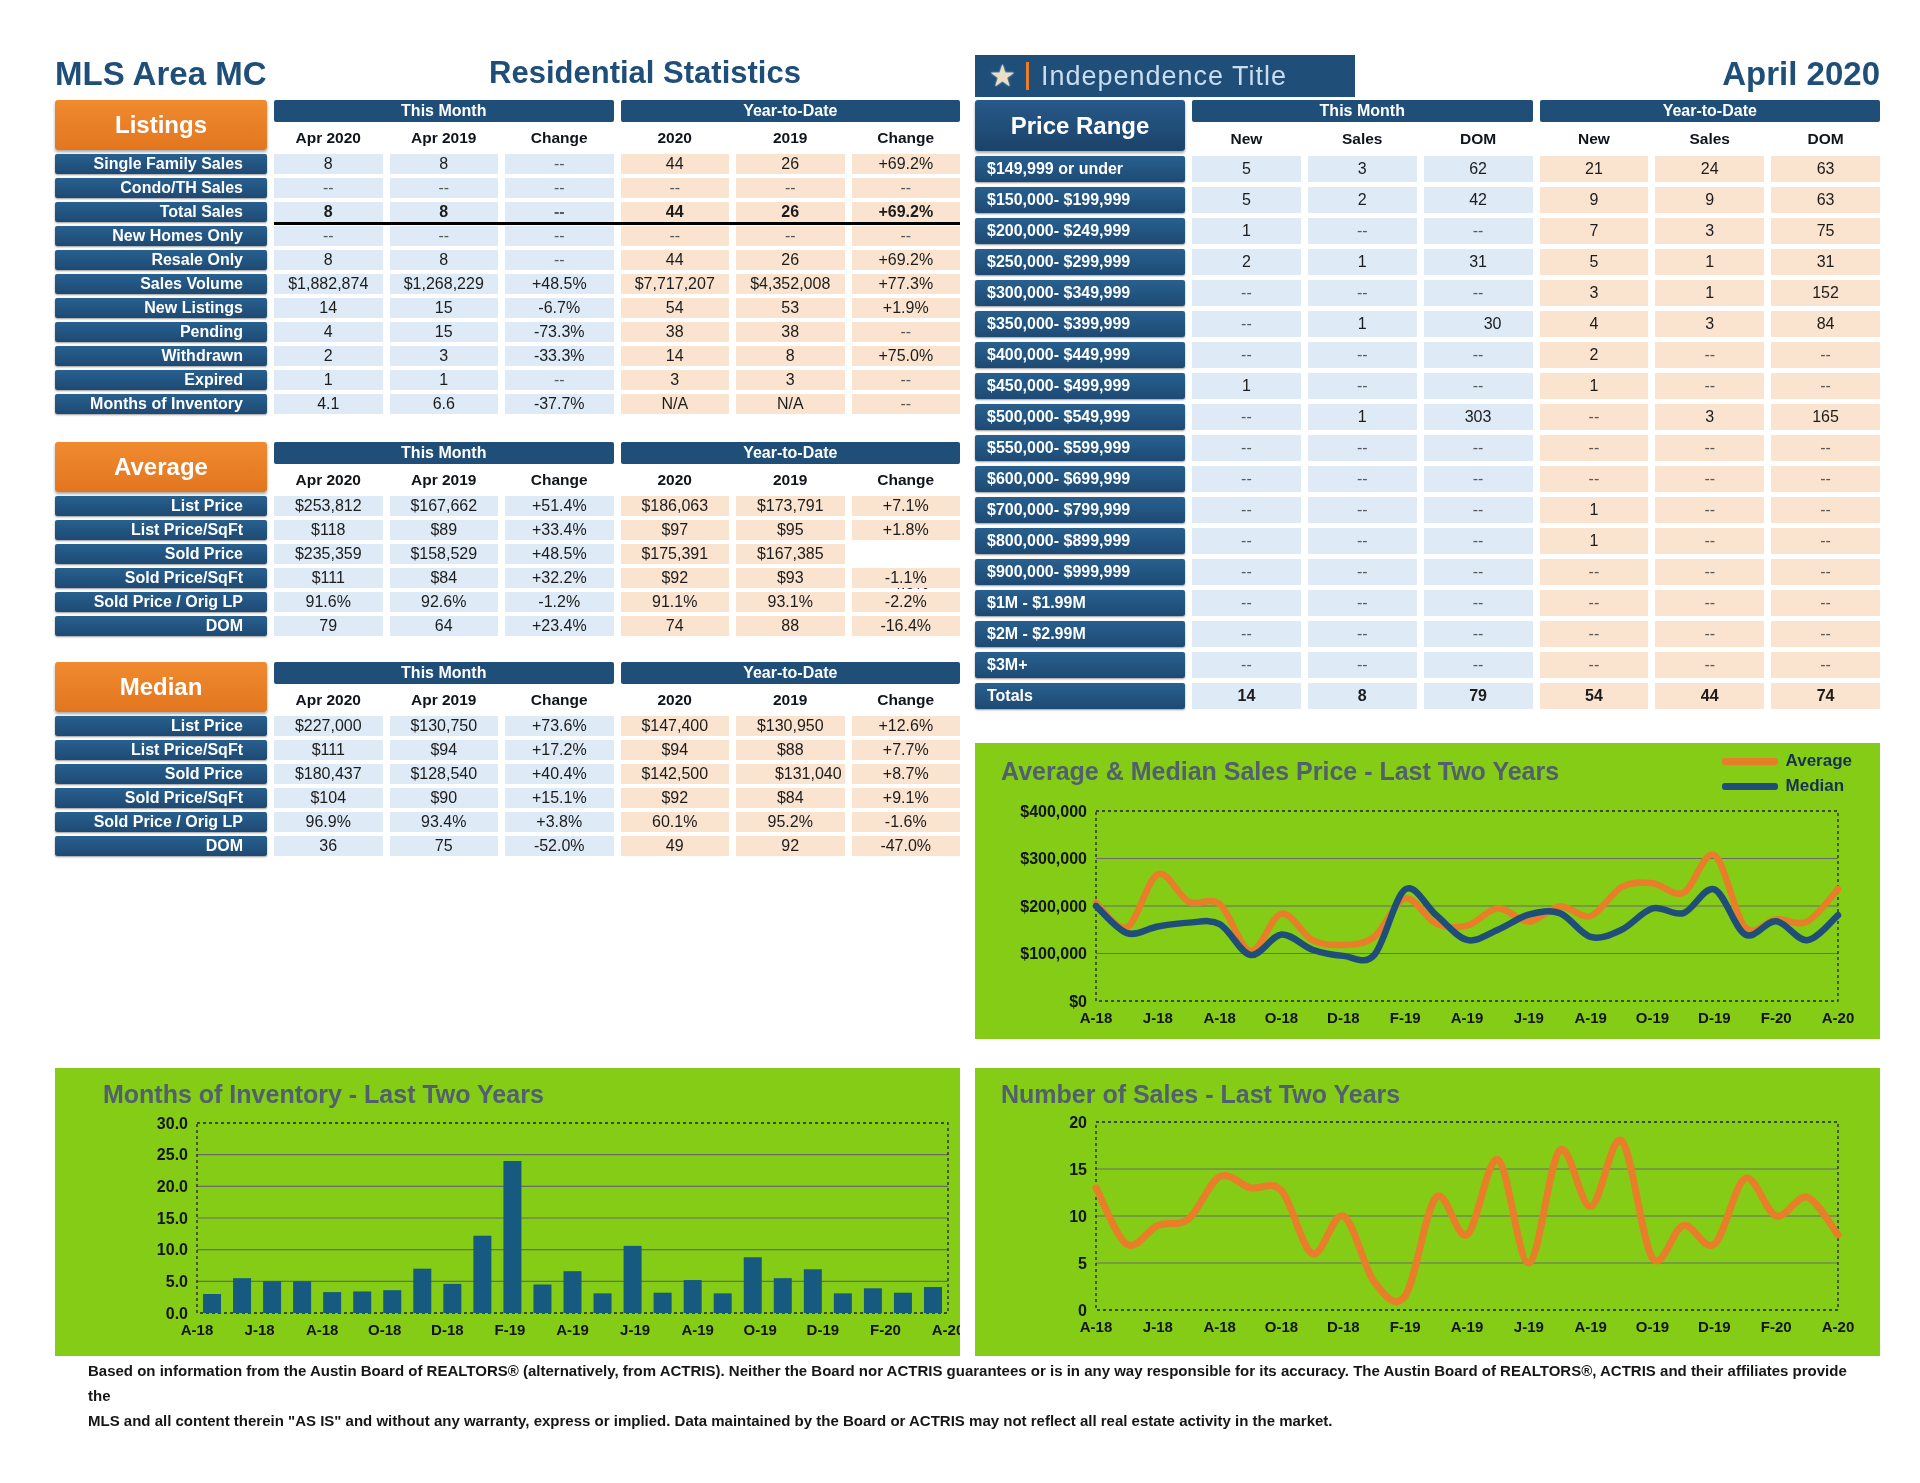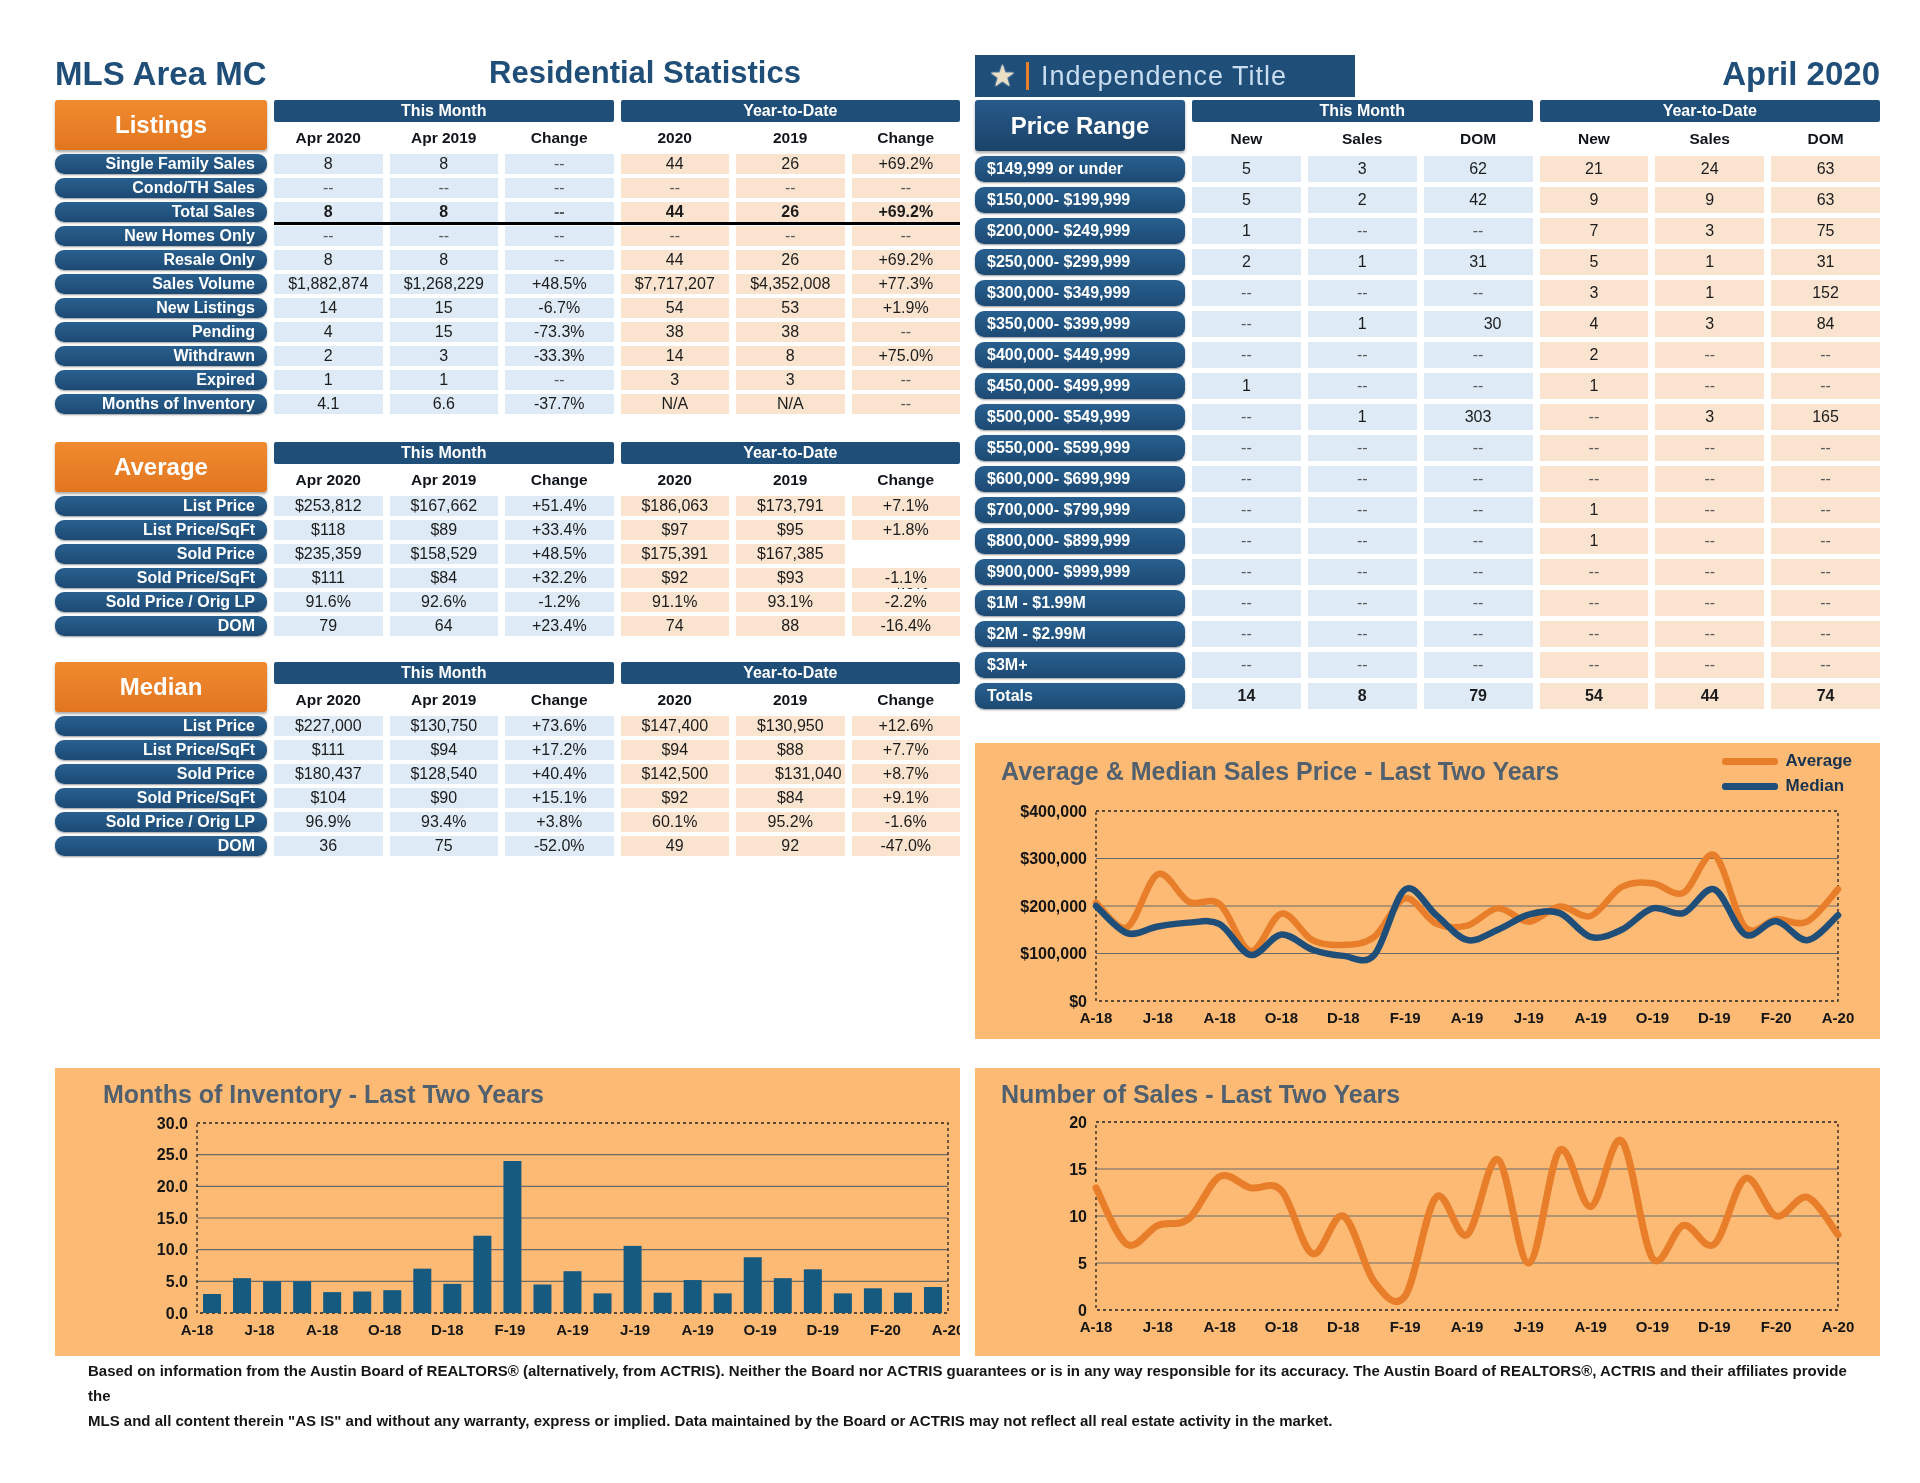--- a/index.html
+++ b/index.html
@@ -28,31 +28,31 @@
   .band{background:#1F4E79;color:#fff;font-weight:bold;font-size:16px;
         display:flex;align-items:center;justify-content:center;border-radius:2px;}
   .colhdr{color:#10151c;font-weight:bold;font-size:15.5px;
           display:flex;align-items:center;justify-content:center;}
   .tablelabel{background:linear-gradient(180deg,#F08A2F,#E2761F);color:#fff;font-weight:bold;
           font-size:24px;display:flex;align-items:center;justify-content:center;border-radius:3px;
           box-shadow:0 2px 3px rgba(0,0,0,.35);}
   .tablelabel.navylabel{background:linear-gradient(180deg,#27598a,#1B4368);}
   .rowlabel{background:linear-gradient(180deg,#28608F,#1D4A74);color:#fff;font-weight:bold;
           font-size:16px;display:flex;align-items:center;justify-content:flex-end;
-          padding-right:12px;border-radius:9px;box-shadow:0 1px 2px rgba(0,0,0,.4);box-sizing:border-box;}
+          padding-right:24px;border-radius:2px;box-shadow:0 1px 2px rgba(0,0,0,.4);box-sizing:border-box;}
   .rowlabel.leftalign{justify-content:flex-start;padding-left:12px;}
   .cell{display:flex;align-items:center;justify-content:center;font-size:16px;color:#1c1c1c;}
   .cell.tm{background:#DEEBF7;}
   .cell.ytd{background:#FAE4D0;}
   .cell.dash{color:#5a5a5a;}
   .cell.boldcell{font-weight:bold;}
   .row-separator{position:absolute;height:3px;background:#000;}
 
   
-  .panel{position:absolute;background:#fdba74;}
+  .panel{position:absolute;background:#84cc16;}
   #price-panel{left:975px;top:743px;width:905px;height:296px;}
   #inv-panel{left:55px;top:1068px;width:905px;height:288px;}
   #sales-panel{left:975px;top:1068px;width:905px;height:288px;}
   .chart-title{position:absolute;font-size:25px;font-weight:bold;color:#51606E;z-index:2;}
   #price-panel .chart-title{left:26px;top:14px;}
   #inv-panel .chart-title{left:48px;top:12px;}
   #sales-panel .chart-title{left:26px;top:12px;}
   .legend{position:absolute;right:28px;top:8px;display:flex;flex-direction:column;gap:5px;z-index:2;}
   .legend-item{display:flex;align-items:center;gap:8px;}
   .legend-swatch{width:56px;height:7px;border-radius:3px;}

